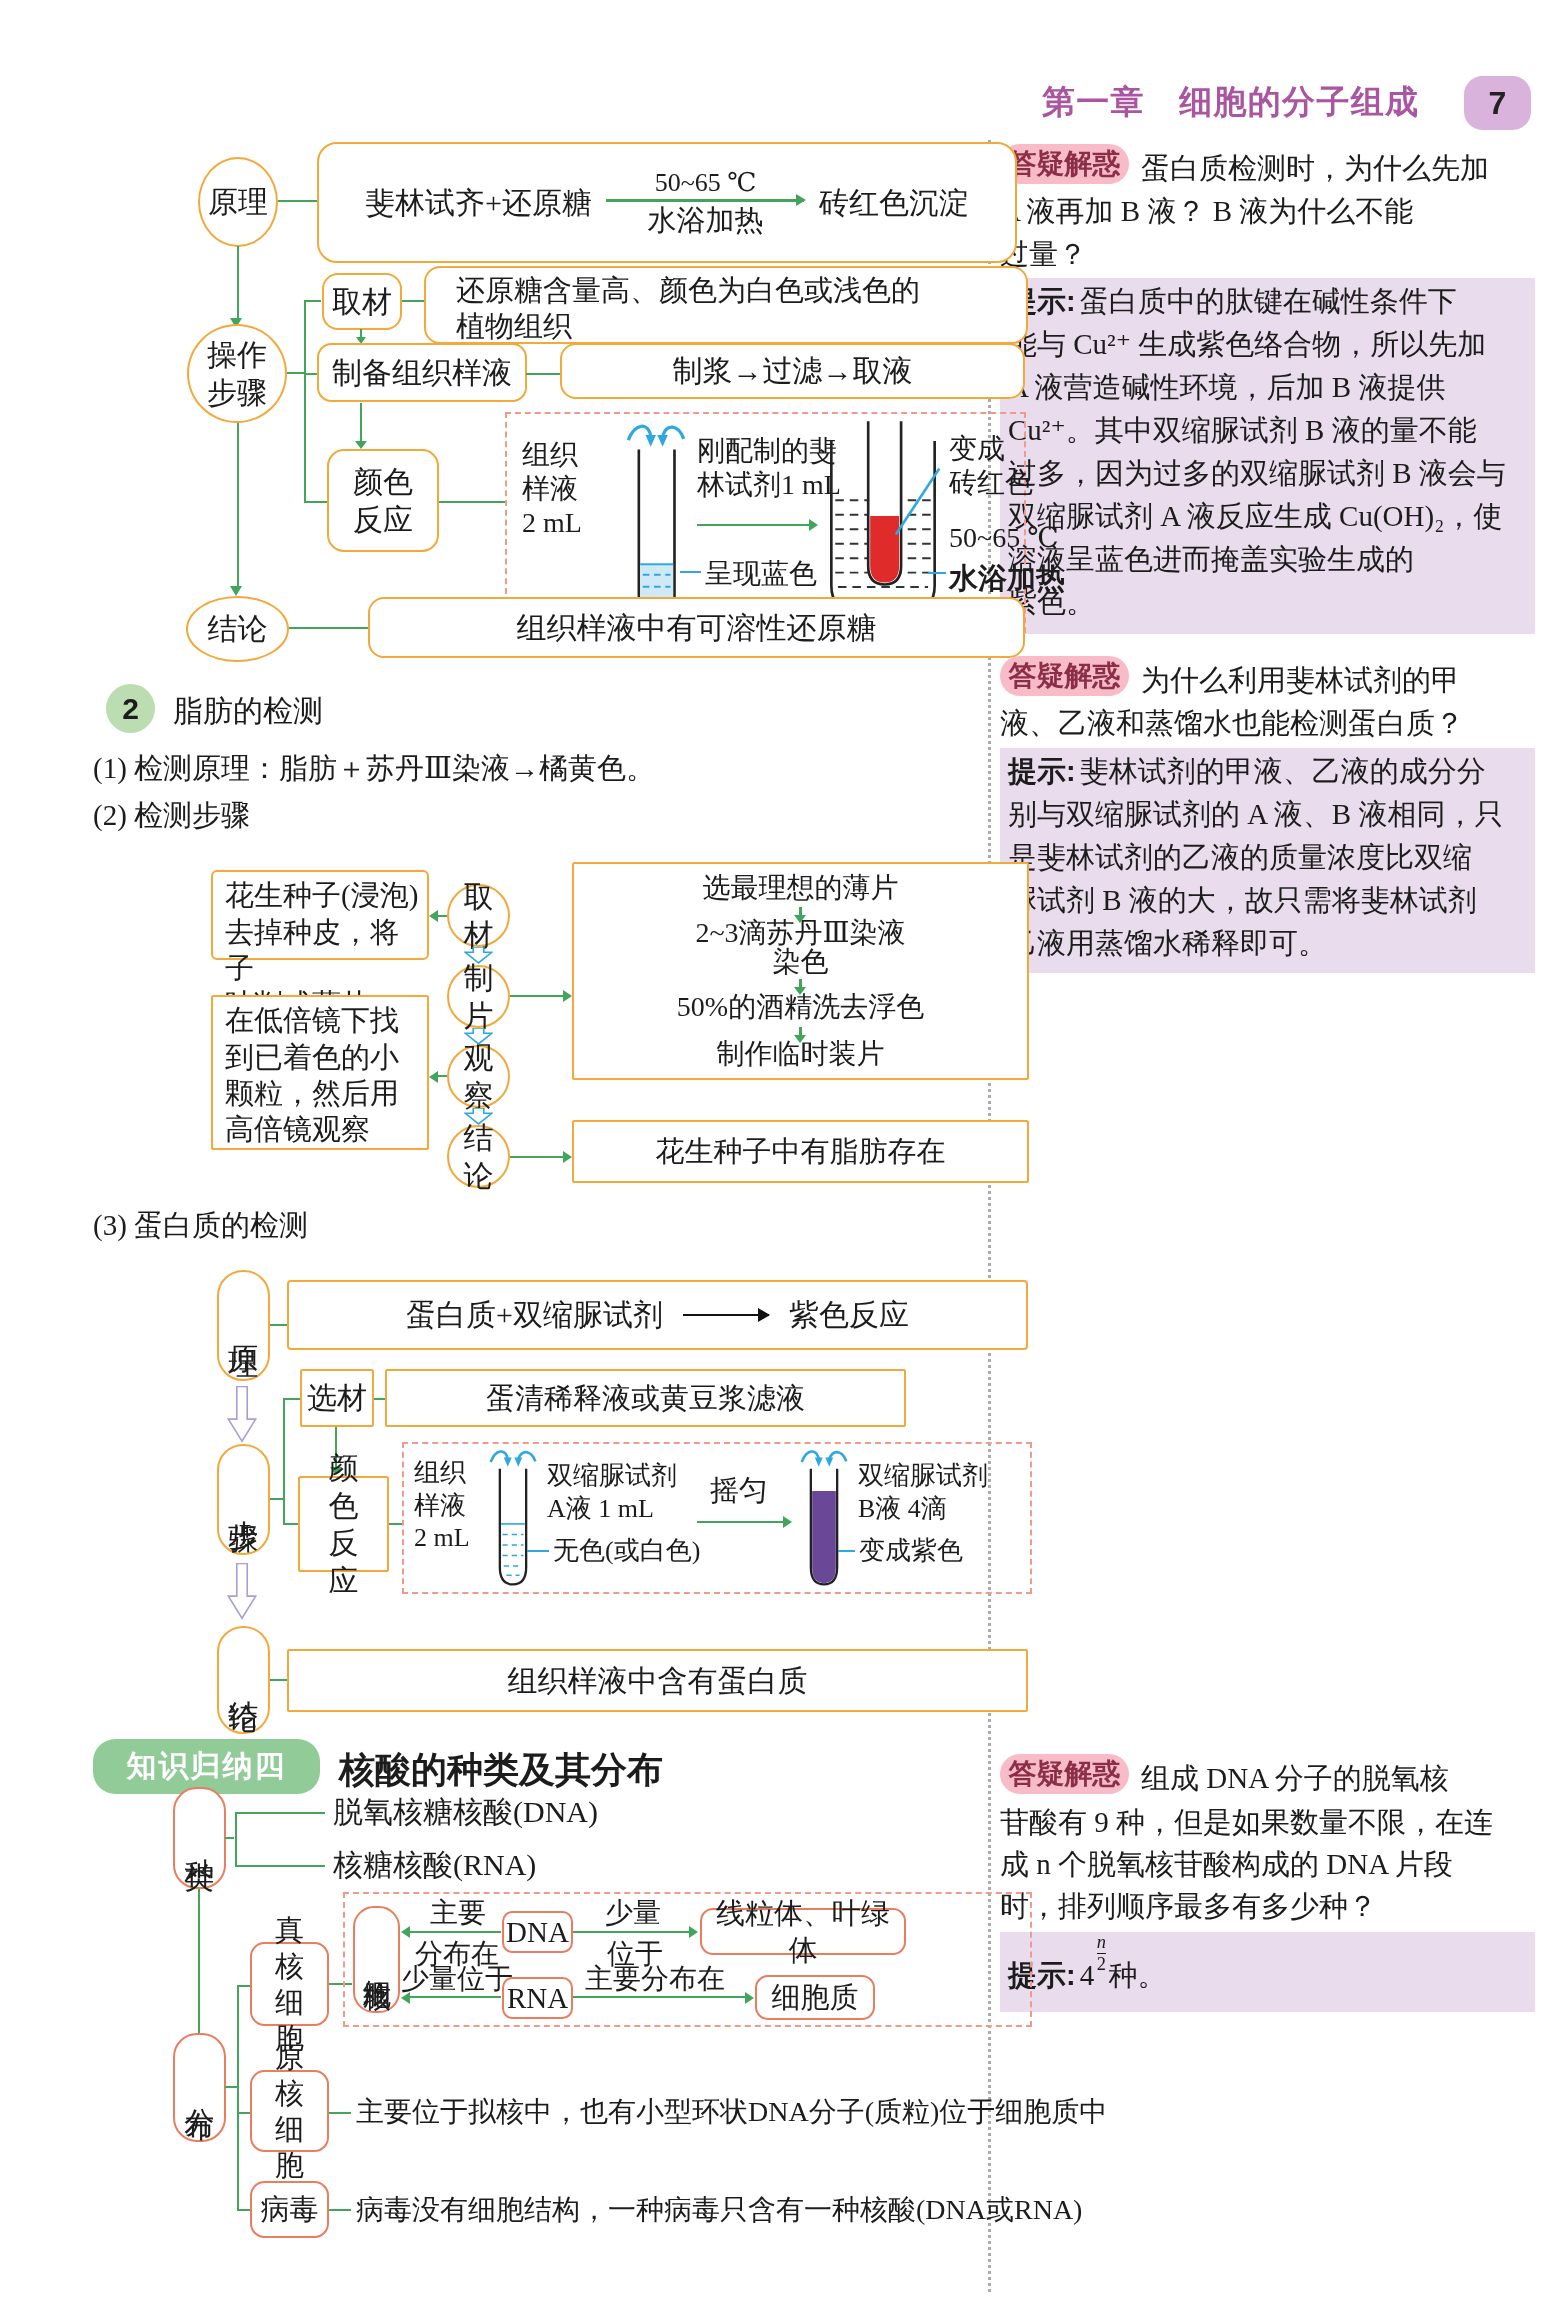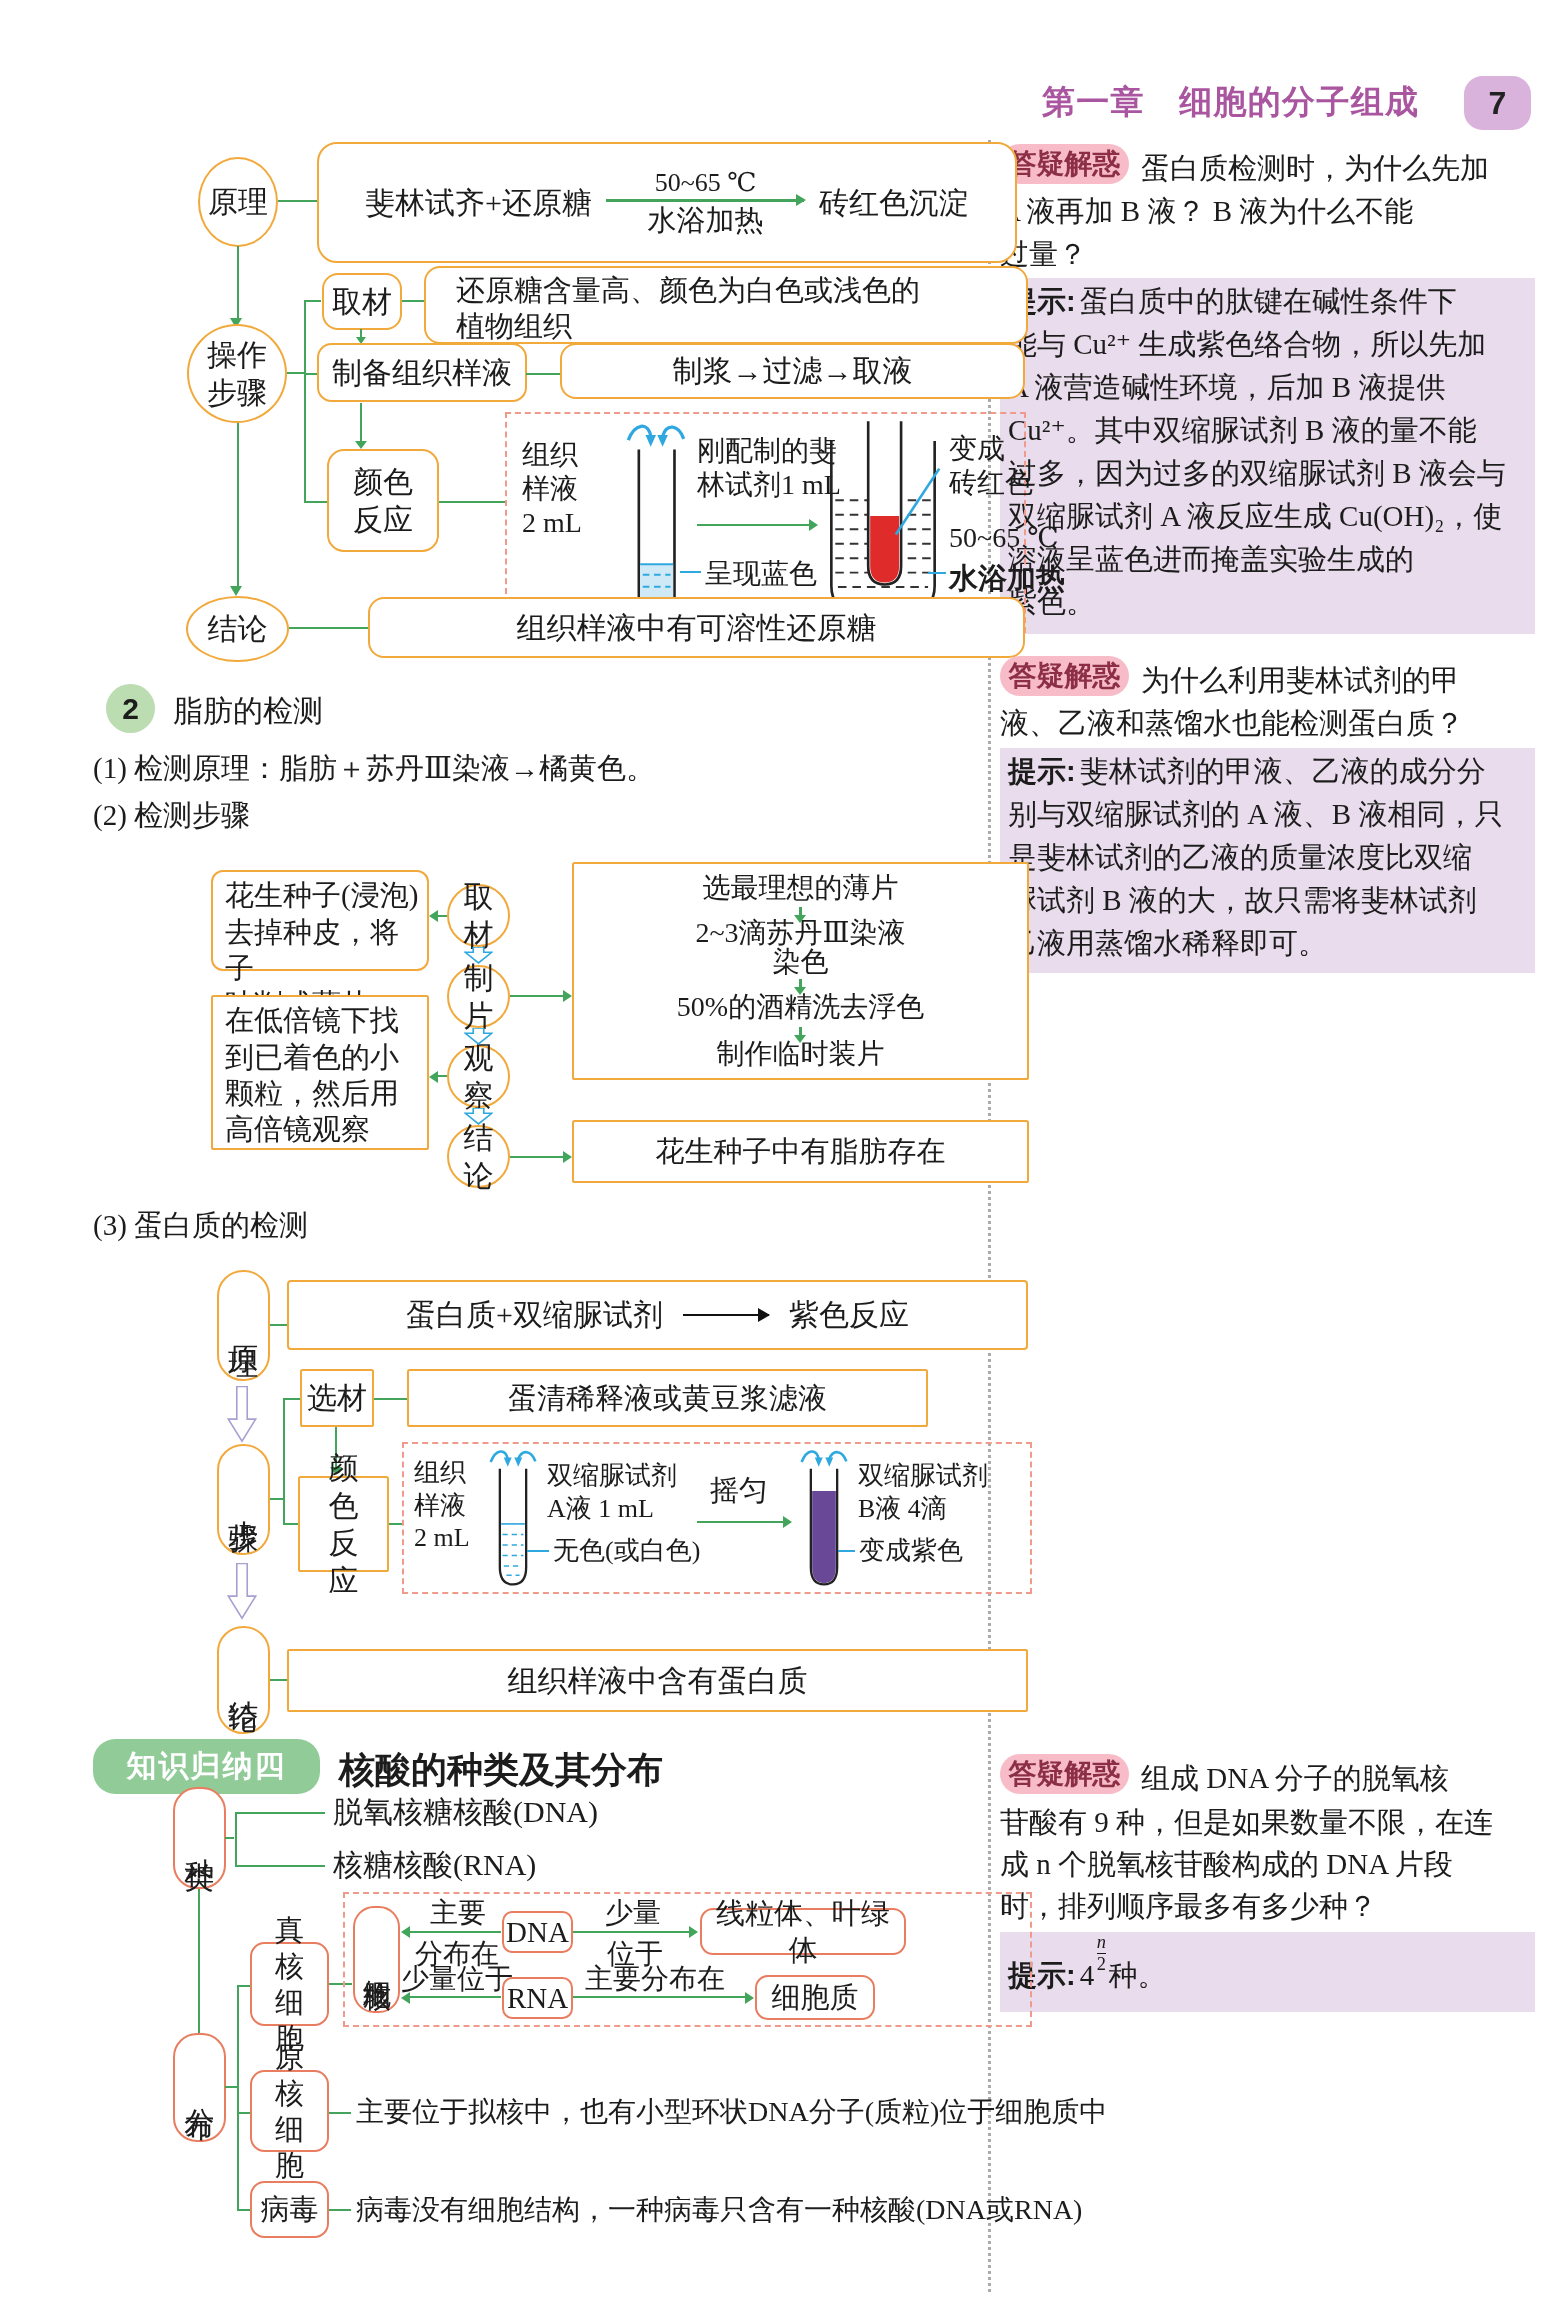--- a/index.html
+++ b/index.html
@@ -206,21 +206,21 @@
   <div class="tri tri-d" style="left:230px;top:586px;"></div>
   <div class="ob ell ctr t46" style="left:186px;top:596px;width:103px;height:66px;">结论</div>
   <div class="lh" style="left:289px;top:627px;width:80px;"></div>
   <div class="ob ctr t46" style="left:368px;top:597px;width:657px;height:61px;border-radius:16px;">组织样液中有可溶性还原糖</div>
 
   <div class="abs ctr bold-sans" style="left:106px;top:684px;width:49px;height:49px;border-radius:50%;background:#bcdcb2;font-size:30px;">2</div>
   <div class="abs t46" style="left:173px;top:692px;">脂肪的检测</div>
   <div class="abs t44" style="left:93px;top:750px;">(1) 检测原理：脂肪＋苏丹Ⅲ染液→橘黄色。</div>
   <div class="abs t44" style="left:93px;top:797px;">(2) 检测步骤</div>
 
-  <div class="ob" style="left:211px;top:870px;width:218px;height:101px;border-radius:12px;padding:5.3px 0 0 12px;">
+  <div class="ob" style="left:211px;top:870px;width:218px;height:90px;border-radius:6px;padding:5.3px 0 0 12px;">
     <div class="t44">花生种子(浸泡)</div>
     <div class="t44">去掉种皮，将子</div>
     <div class="t44">叶削成薄片</div>
   </div>
 
   <div class="ob ell ctr t46" style="left:447px;top:884px;width:63px;height:63px;">取材</div>
   <div class="ob ell ctr t46" style="left:447px;top:965px;width:63px;height:63px;">制片</div>
   <div class="ob ell ctr t46" style="left:447px;top:1045px;width:63px;height:63px;">观察</div>
   <div class="ob ell ctr t46" style="left:447px;top:1125px;width:63px;height:63px;">结论</div>
 
@@ -282,21 +282,21 @@
 
   <div class="ob ctr" style="left:217px;top:1444px;width:53px;height:111px;border-radius:26px;">
     <span class="vtext t46">步骤</span>
     </div>
 
   <div class="lh" style="left:270px;top:1498px;width:13px;"></div>
   <div class="lv" style="left:283px;top:1398px;height:127px;"></div>
   <div class="lh" style="left:283px;top:1398px;width:16.5px;"></div>
   <div class="ob ctr t46" style="left:300px;top:1369px;width:74px;height:58px;border-radius:2.6px;">选材</div>
   <div class="lh" style="left:374px;top:1398px;width:34px;"></div>
-  <div class="ob ctr t44" style="left:407px;top:1369px;width:521px;height:58px;border-radius:2.6px;">蛋清稀释液或黄豆浆滤液</div>
+  <div class="ob ctr t44" style="left:385px;top:1369px;width:521px;height:58px;border-radius:2.6px;">蛋清稀释液或黄豆浆滤液</div>
 
   <div class="lv" style="left:335px;top:1427px;height:41px;"></div>
   <div class="tri" style="left:330px;top:1467px;border-left:6px solid transparent;border-right:6px solid transparent;border-top:8.6px solid var(--green);"></div>
   <div class="lh" style="left:283px;top:1523px;width:14.5px;"></div>
   <div class="ob ctr t46" style="left:298px;top:1476px;width:91px;height:96px;border-radius:2.6px;padding:0 16px;">颜色反应</div>
   <div class="lh" style="left:389px;top:1523px;width:13px;"></div>
 
   <div class="dashbox" style="left:402px;top:1442px;width:630px;height:152px;"></div>
   <div class="abs t40" style="left:414px;top:1457px;">
     <div>组织</div>

